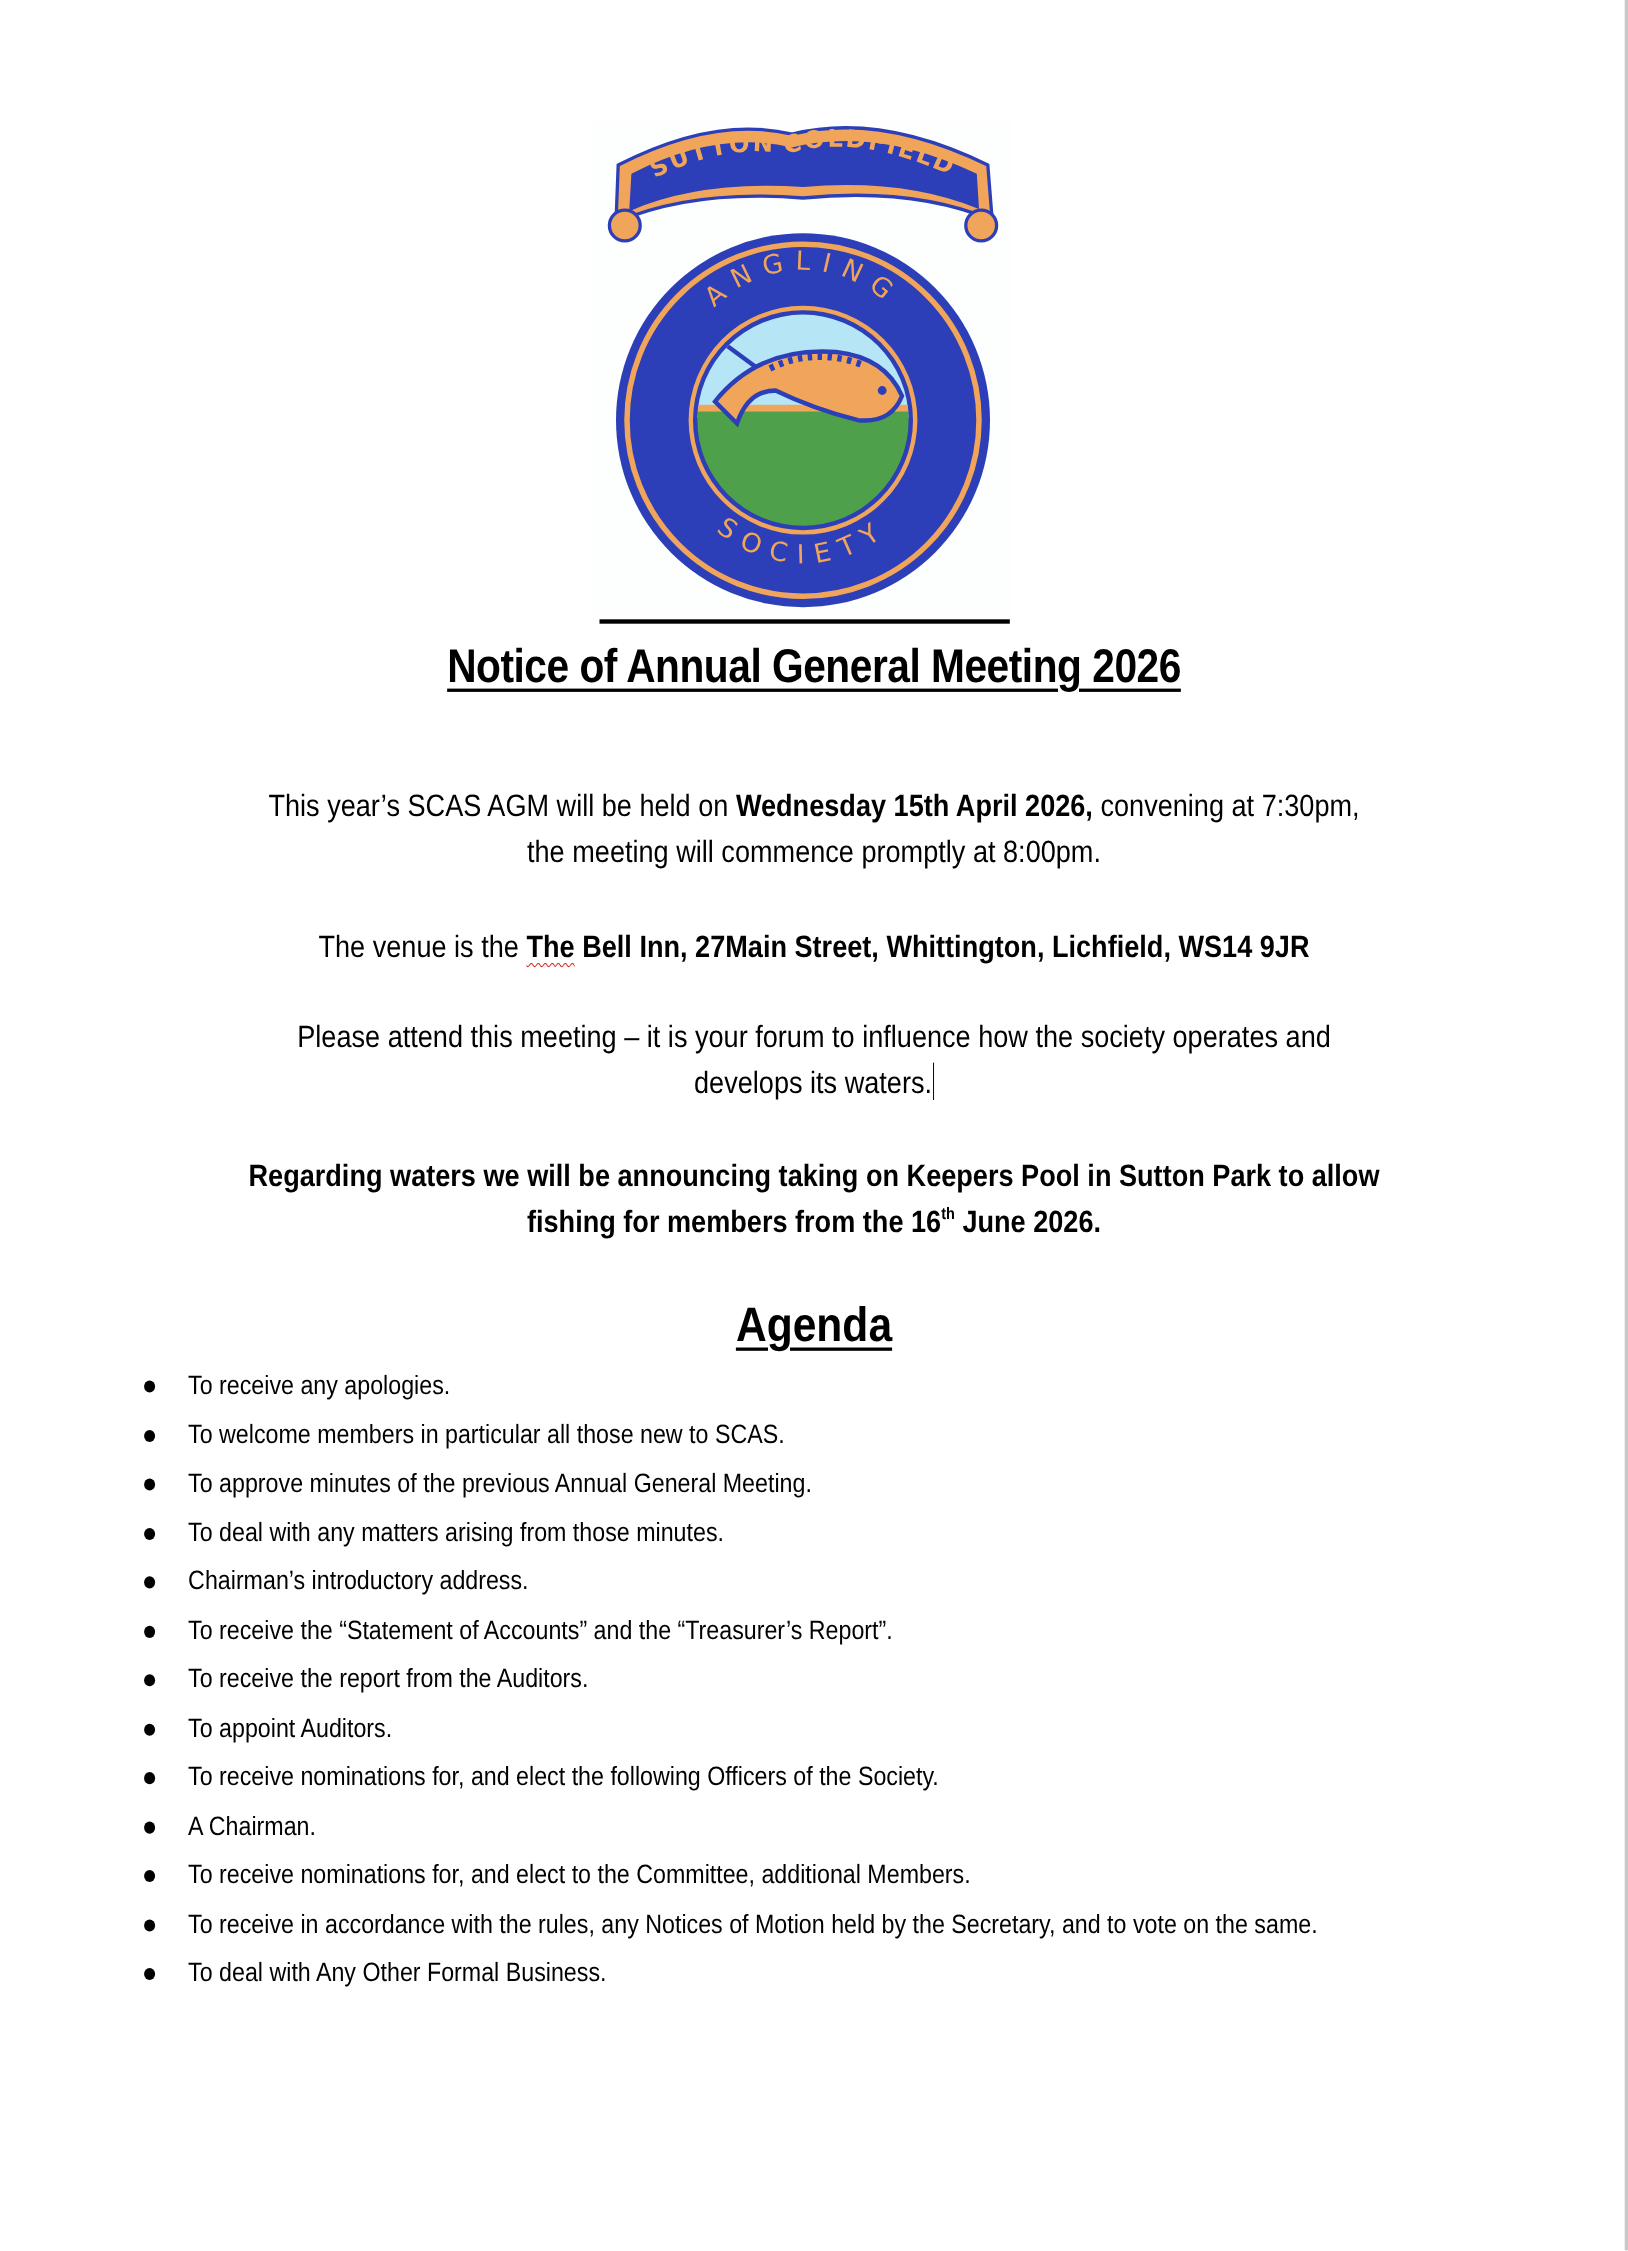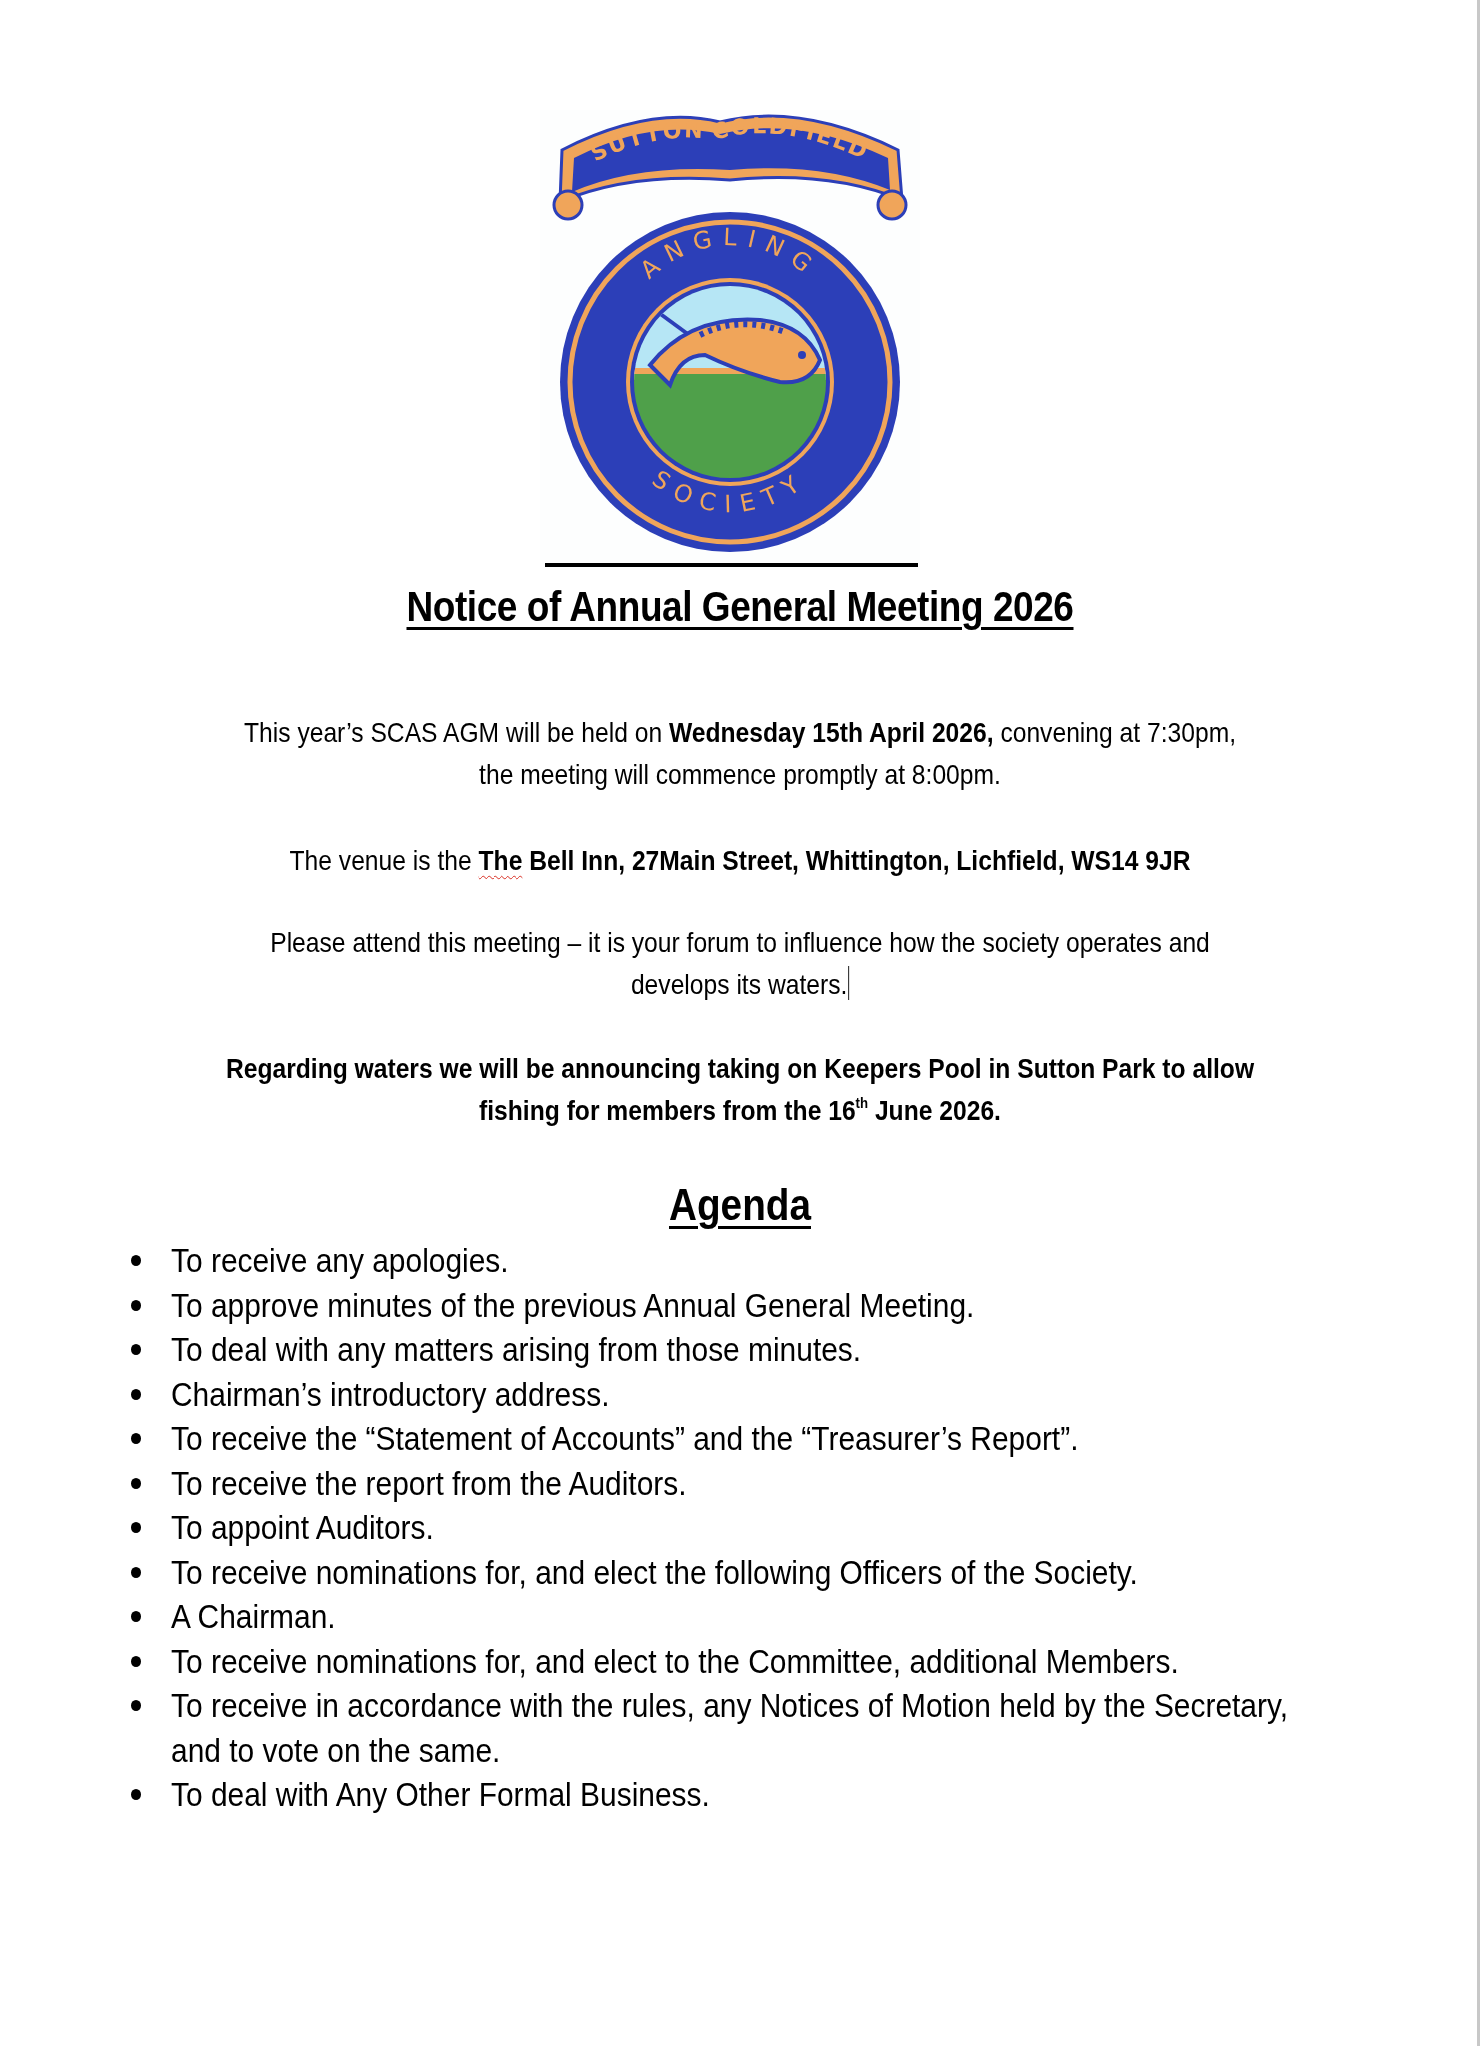--- a/index.html
+++ b/index.html
@@ -31,21 +31,21 @@
   sup { font-size: 15px; line-height: 0; vertical-align: 12px; }
   .agenda-h {
     position: absolute; left: 0; width: 1480px; top: 1180px; text-align: center;
     font-size: 44px; font-weight: bold; text-decoration: underline; text-decoration-thickness: 3px;
     text-underline-offset: 6px; transform: scaleX(0.88);
   }
   .agenda-list {
     position: absolute; left: 125px; top: 1238px; width: 1320px; margin: 0; padding: 0; list-style: none;
   }
   .agenda-list li {
-    position: relative; padding-left: 46px; font-size: 34px; line-height: 44.5px;
+    position: relative; padding-left: 46px; font-size: 24px; line-height: 44.5px;
   }
   .agenda-list li .bullet {
     position: absolute; left: 6px; top: 17px; width: 10px; height: 11px; border-radius: 50%; background: #000;
   }
   .agenda-list li .txt {
     display: inline-block; transform: scaleX(0.88); transform-origin: 0 0; width: 1290px; white-space: normal;
   }
 </style>
 </head>
 <body>
@@ -115,20 +115,21 @@
 
 <div class="para p4">
   <span>Regarding waters we will be announcing taking on Keepers Pool in Sutton Park to allow</span><br>
   <span>fishing for members from the 16</span><sup>th</sup><span> June 2026.</span>
 </div>
 
 <div class="agenda-h">Agenda</div>
 
 <ul class="agenda-list">
   <li><span class="bullet"></span><span class="txt">To receive any apologies.</span></li>
+  <li><span class="bullet"></span><span class="txt">To welcome members in particular all those new to SCAS.</span></li>
   <li><span class="bullet"></span><span class="txt">To approve minutes of the previous Annual General Meeting.</span></li>
   <li><span class="bullet"></span><span class="txt">To deal with any matters arising from those minutes.</span></li>
   <li><span class="bullet"></span><span class="txt">Chairman’s introductory address.</span></li>
   <li><span class="bullet"></span><span class="txt">To receive the “Statement of Accounts” and the “Treasurer’s Report”.</span></li>
   <li><span class="bullet"></span><span class="txt">To receive the report from the Auditors.</span></li>
   <li><span class="bullet"></span><span class="txt">To appoint Auditors.</span></li>
   <li><span class="bullet"></span><span class="txt">To receive nominations for, and elect the following Officers of the Society.</span></li>
   <li><span class="bullet"></span><span class="txt">A Chairman.</span></li>
   <li><span class="bullet"></span><span class="txt">To receive nominations for, and elect to the Committee, additional Members.</span></li>
   <li><span class="bullet"></span><span class="txt">To receive in accordance with the rules, any Notices of Motion held by the Secretary, and to vote on the same.</span></li>

